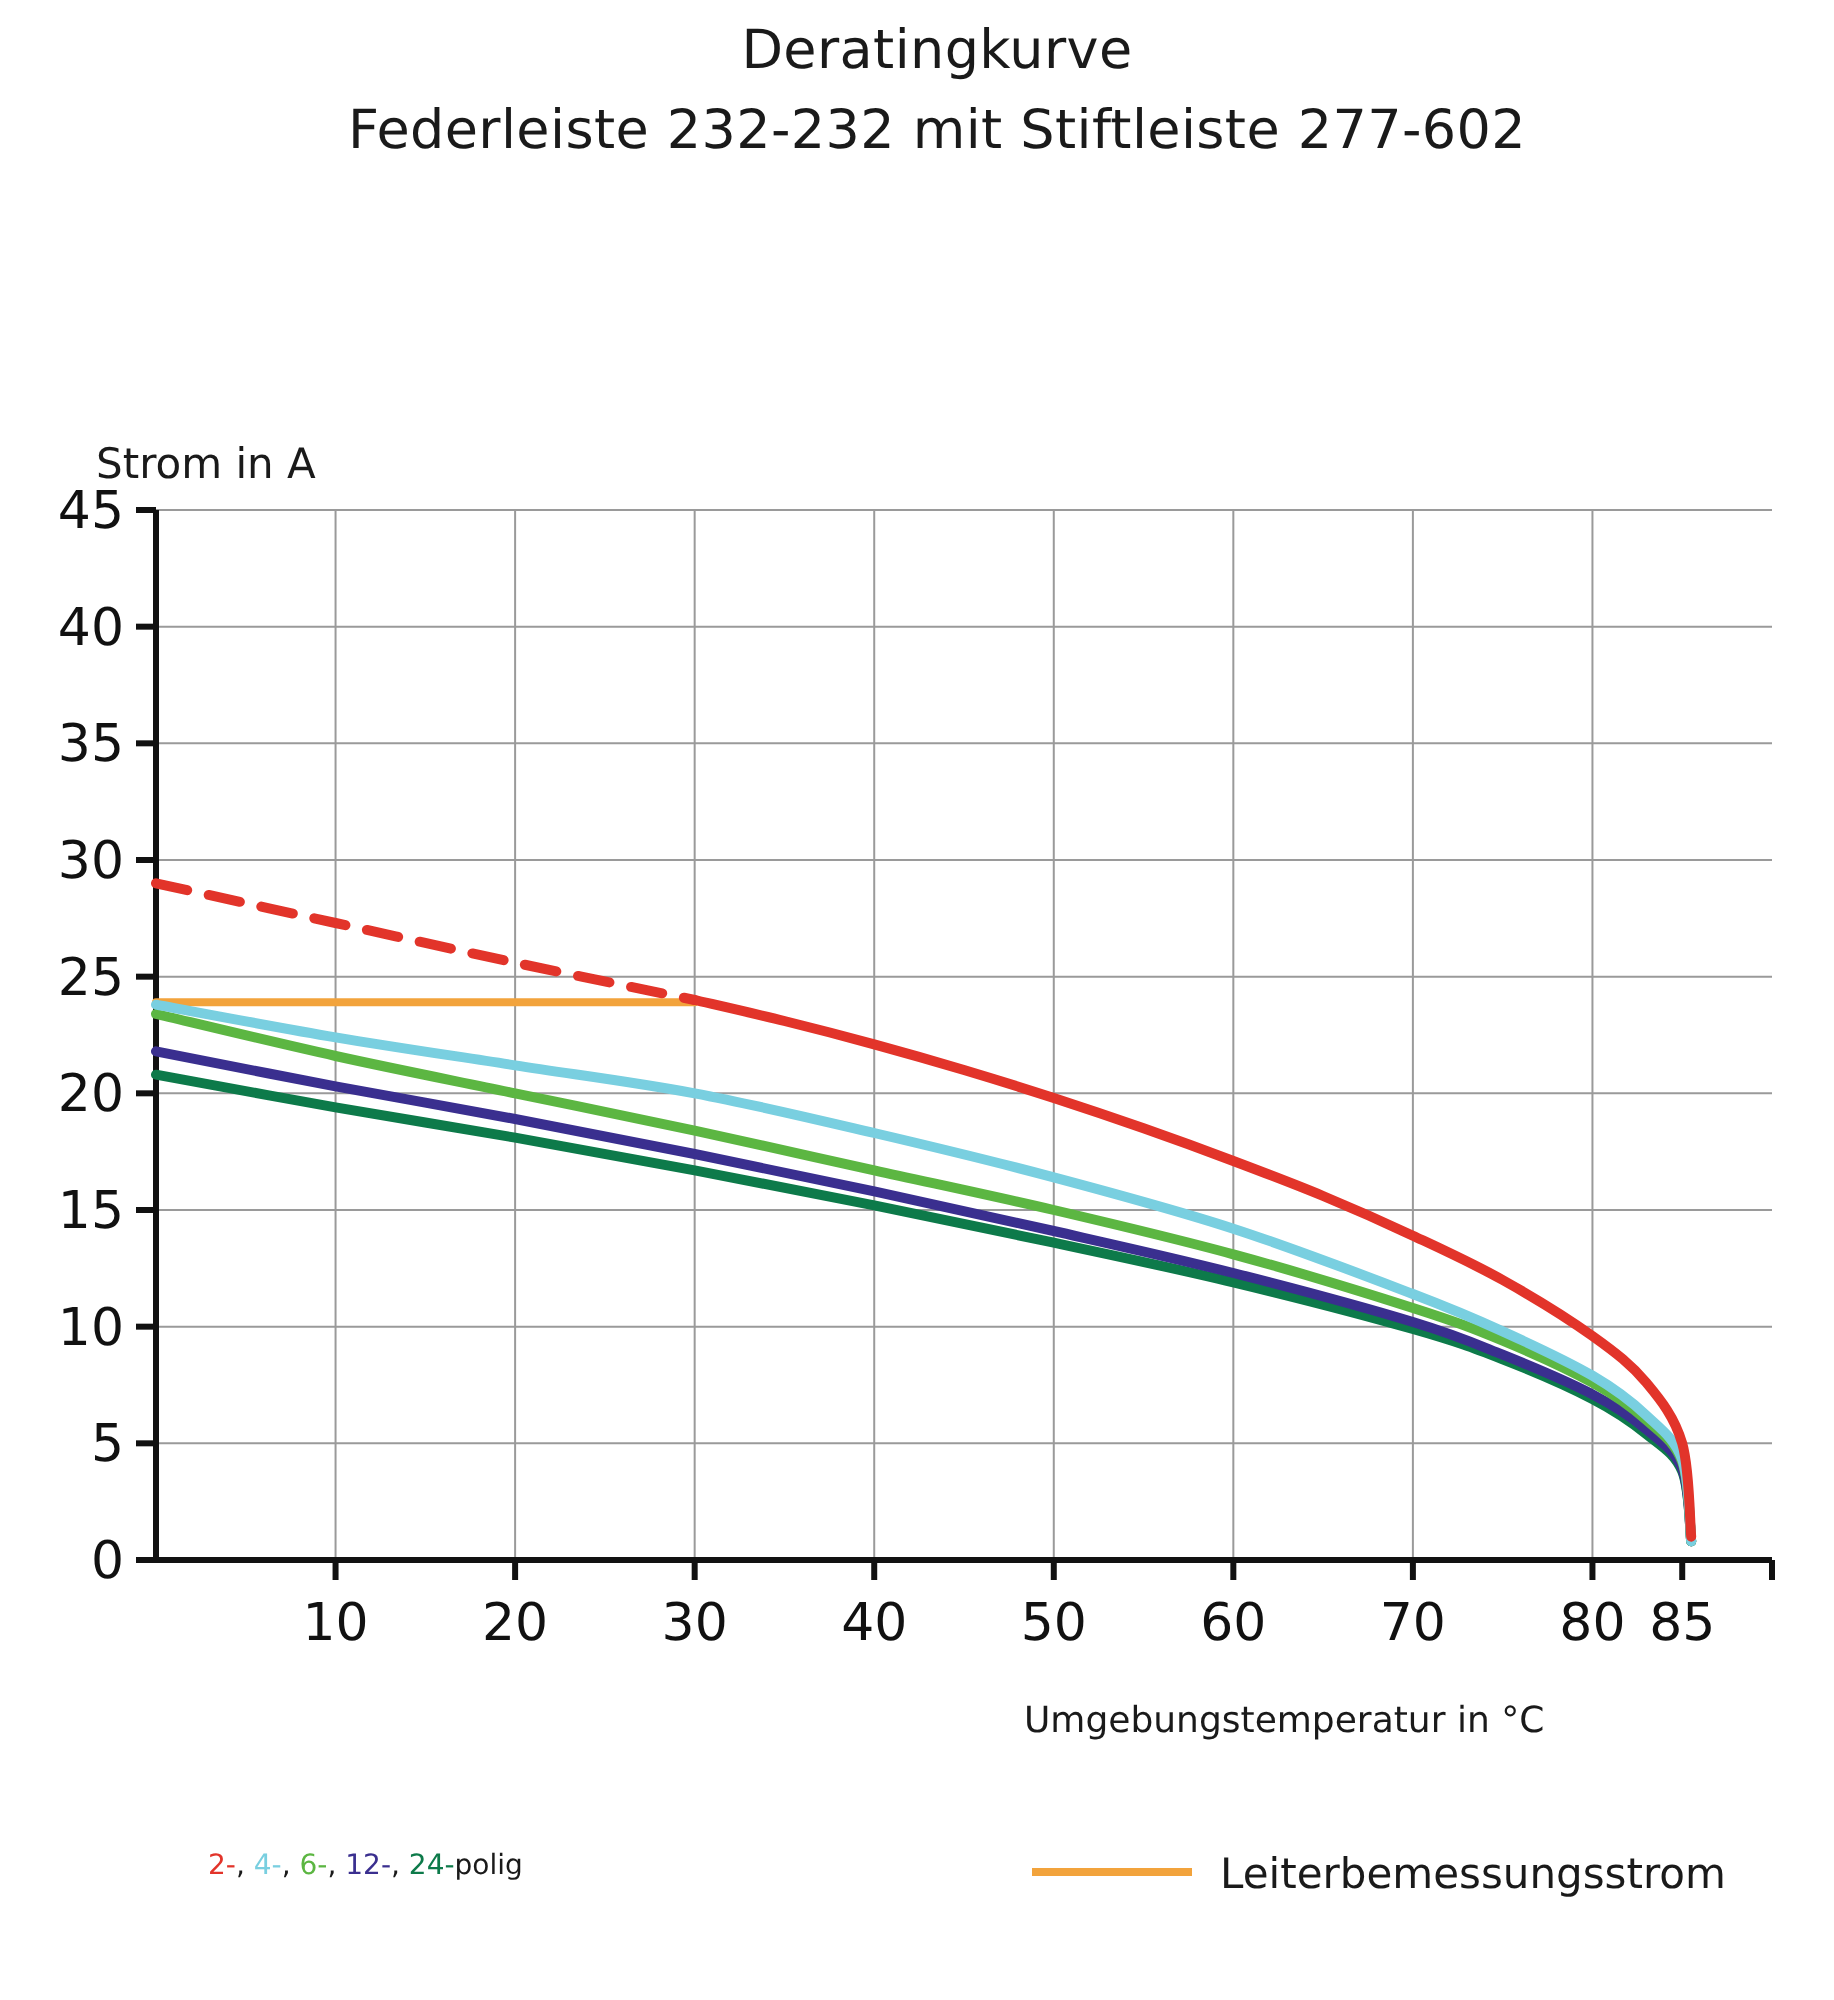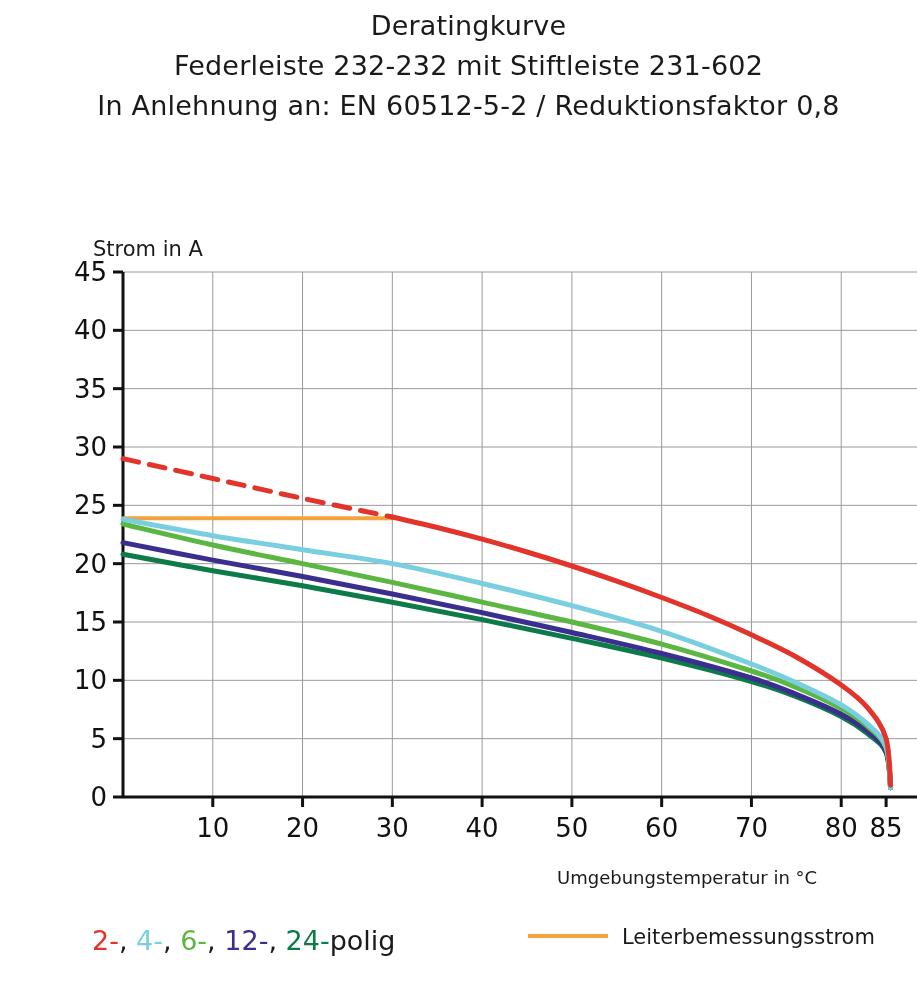--- a/index.html
+++ b/index.html
@@ -14,52 +14,51 @@
     padding-left:20px;
   }
   #title-block .line{
     font-size:27px;
     line-height:40px;
     letter-spacing:0.2px;
     white-space:nowrap;
   }
   #chart-area{
     position:absolute;
-    left:0;top:227px;width:815px;height:640px;margin-left:45px;
+    left:0;top:210px;width:815px;height:640px;
   }
   #y-axis-title{
     position:absolute;left:48px;top:10px;font-size:21px;
   }
   #x-axis-title{
     position:absolute;left:512px;top:640px;font-size:18px;
   }
   #plot-wrap{position:absolute;left:0;top:0;}
   #legend{
     position:absolute;left:0;top:915px;width:917px;height:60px;
   }
   .legend-poles{
-    position:absolute;left:92px;top:10px;font-size:27px;white-space:nowrap;
+    position:absolute;left:104px;top:10px;font-size:14px;white-space:nowrap;
   }
   .legend-poles span{margin:0;}
   .legend-right{
-    position:absolute;left:528px;top:10px;font-size:21px;white-space:nowrap;
+    position:absolute;left:516px;top:10px;font-size:21px;white-space:nowrap;
   }
   .legend-line{
     display:inline-block;width:80px;height:0;border-top:4px solid #f2a33c;
     vertical-align:middle;margin-right:14px;margin-bottom:5px;
   }
   .sep{color:#1a1a1a;}
 </style>
 </head>
 <body>
 
 <div id="title-block">
   <div class="line">Deratingkurve</div>
-  <div class="line">Federleiste 232-232 mit Stiftleiste 231-602</div>
-  <div class="line">In Anlehnung an: EN 60512-5-2 / Reduktionsfaktor 0,8</div>
+  <div class="line">Federleiste 232-232 mit Stiftleiste 277-602</div>
 </div>
 
 <div id="chart-area">
   <div id="y-axis-title">Strom in A</div>
   <div id="x-axis-title">Umgebungstemperatur in °C</div>
   <div id="plot-wrap">
     <svg id="plot-svg" width="917" height="620">
         <line x1="167.77777777777777" y1="45" x2="167.77777777777777" y2="570" stroke="#9a9a9a" stroke-width="1"></line>
         <line x1="257.55555555555554" y1="45" x2="257.55555555555554" y2="570" stroke="#9a9a9a" stroke-width="1"></line>
         <line x1="347.3333333333333" y1="45" x2="347.3333333333333" y2="570" stroke="#9a9a9a" stroke-width="1"></line>

